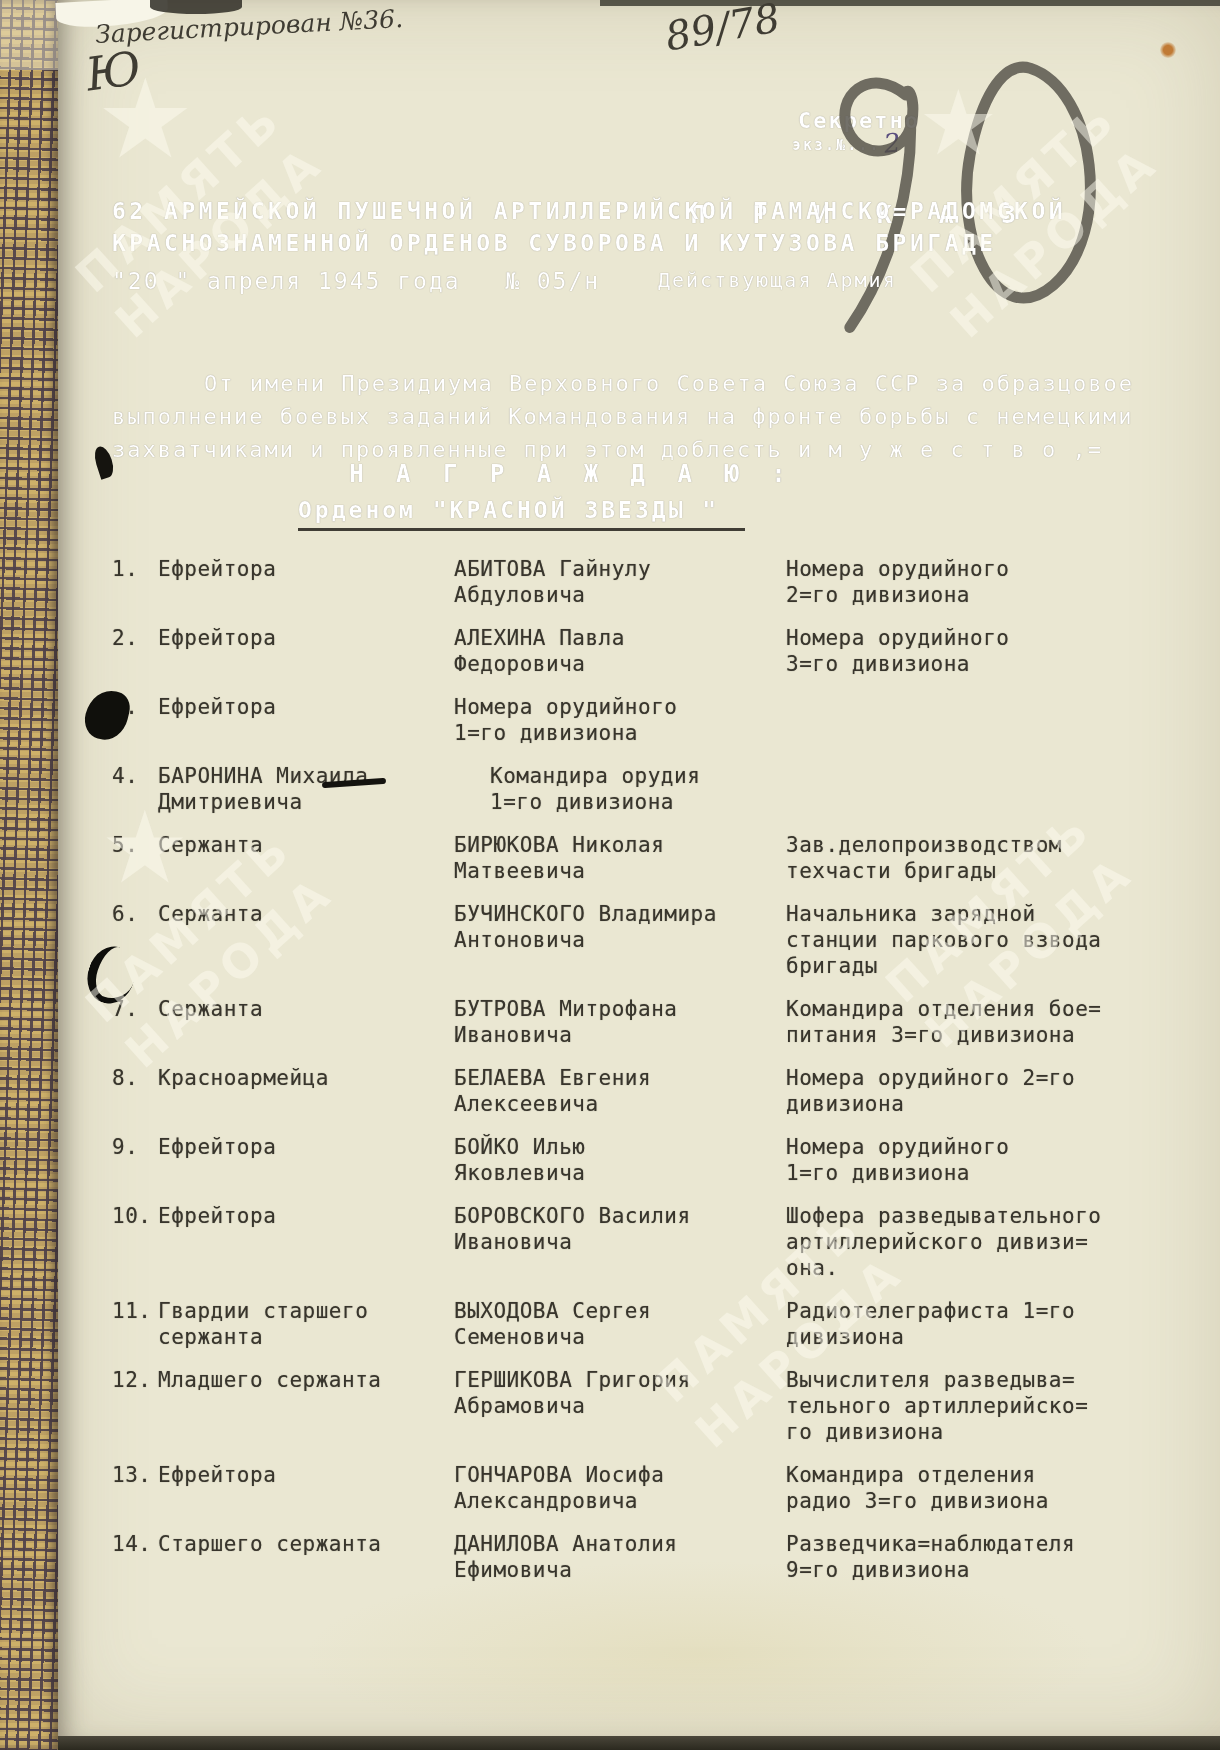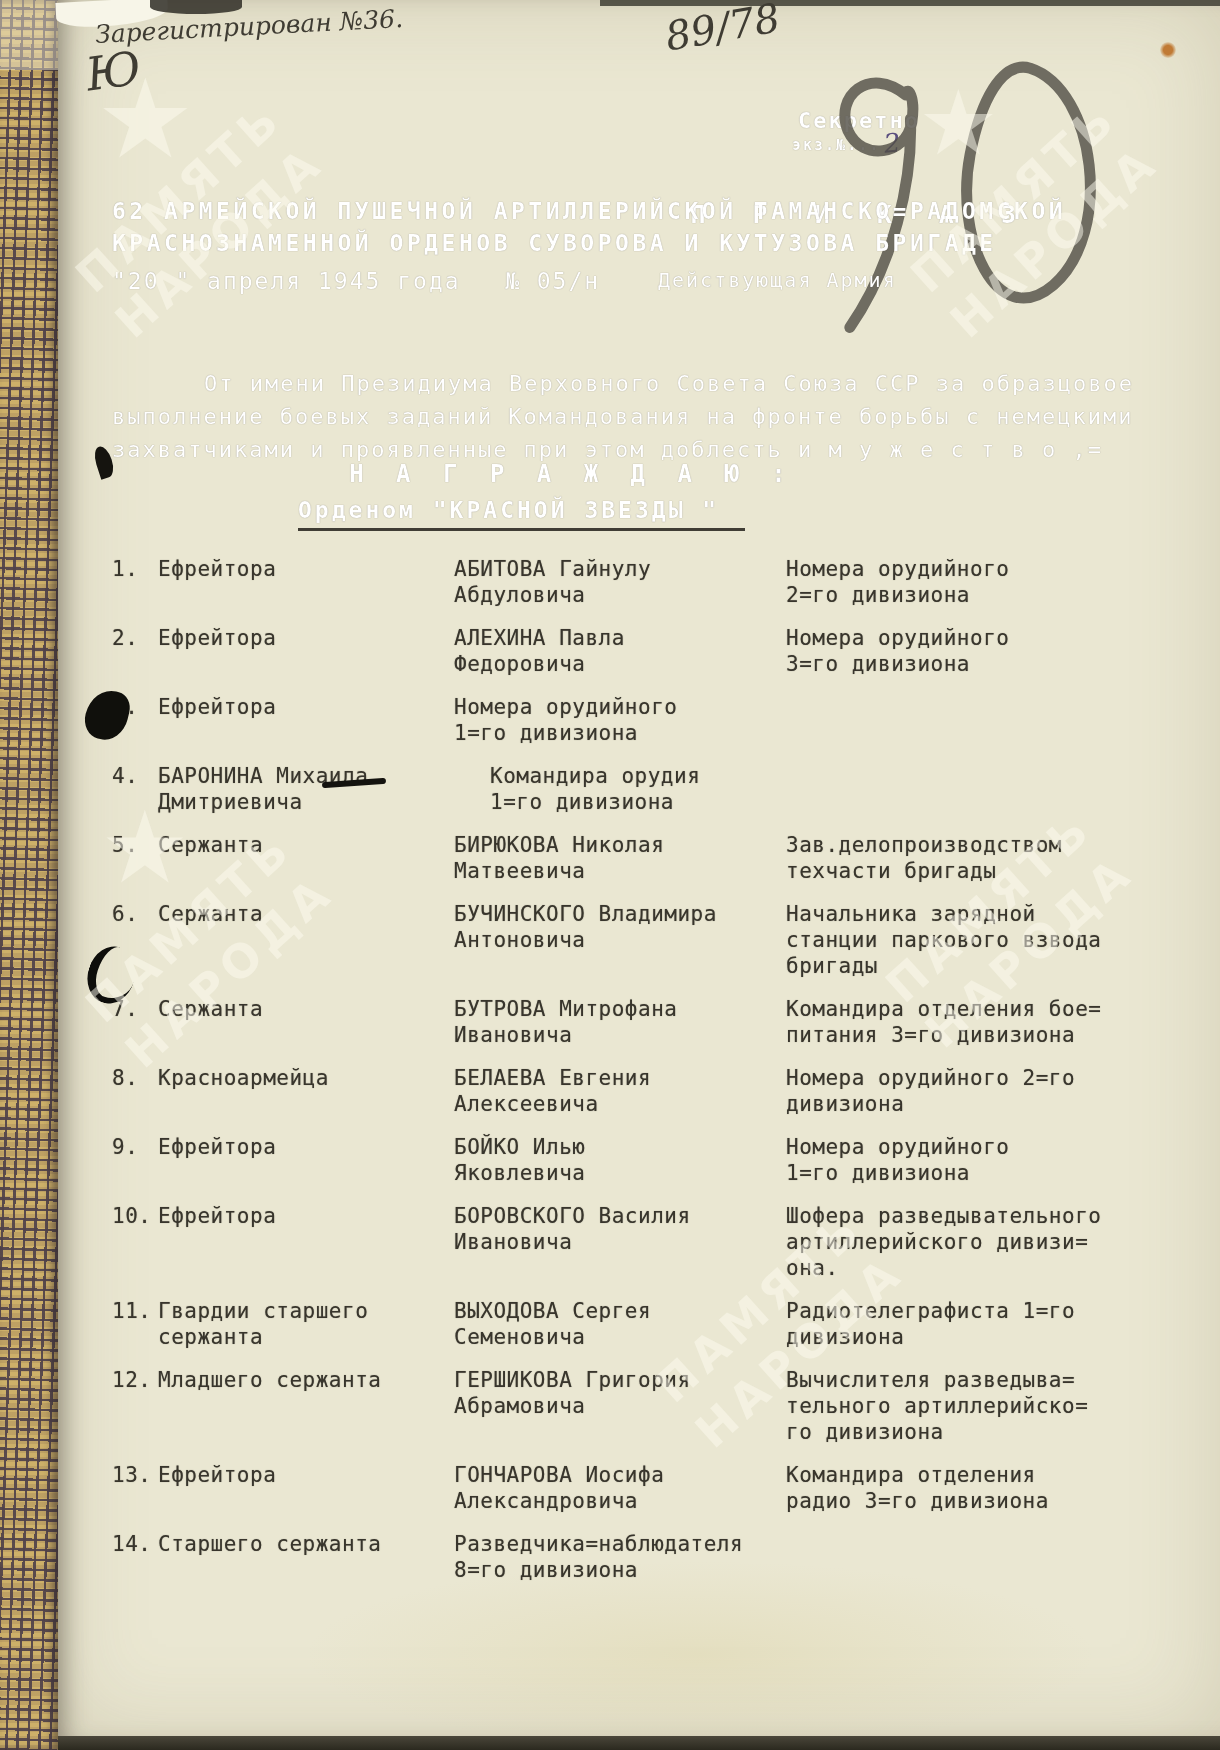--- a/index.html
+++ b/index.html
@@ -229,22 +229,24 @@
       <span class="c-num">13.</span>
       <span class="c-rank">Ефрейтора</span>
       <span class="c-name">ГОНЧАРОВА Иосифа
 Александровича</span>
       <span class="c-pos">Командира отделения
 радио 3=го дивизиона</span>
     </div>
     <div class="row">
       <span class="c-num">14.</span>
       <span class="c-rank">Старшего сержанта</span>
+      <span class="c-name">ДАНИЛОВА Анатолия
+Ефимовича</span>
       <span class="c-pos">Разведчика=наблюдателя
-8=го дивизиона</span>
+9=го дивизиона</span>
     </div>
   </div>
 
   <div class="blot-tear"></div>
   <div class="blot-4"></div>
   <div class="blot-dash"></div>
   <div class="blot-7"></div>
 
   <div class="wm wm-star" style="left:96px;top:64px;font-size:110px;">★</div>
   <div class="wm wm-text" style="left:70px;top:160px;">

